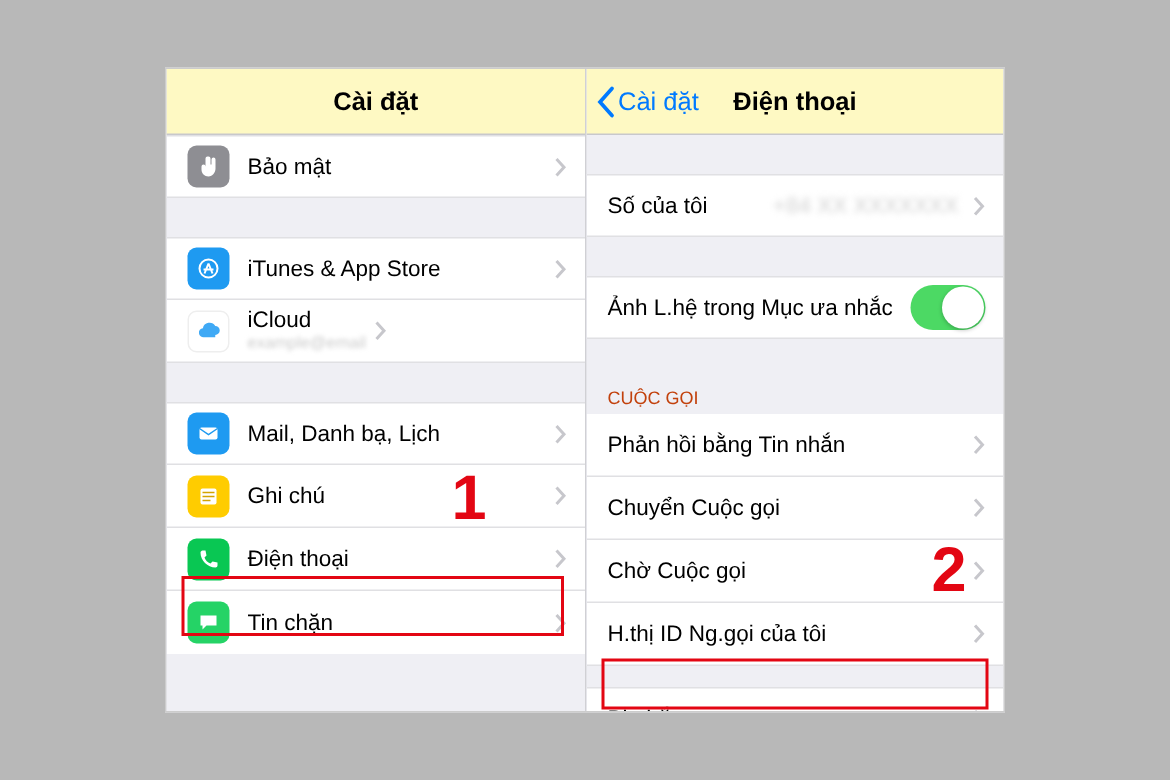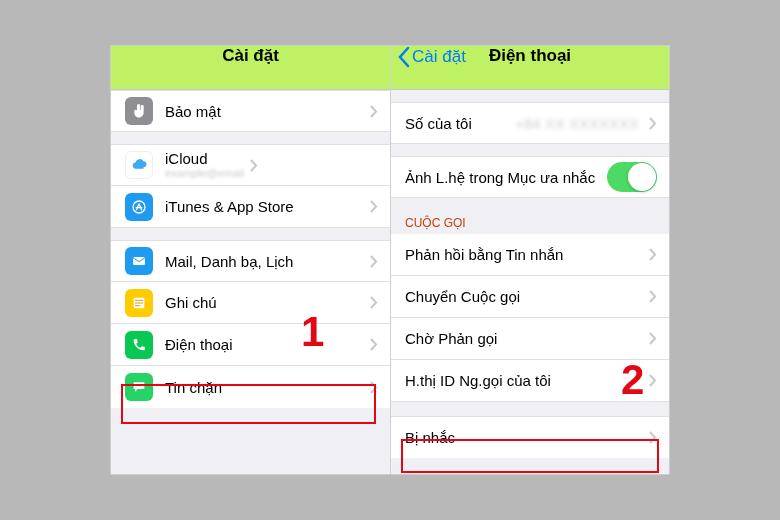--- a/index.html
+++ b/index.html
@@ -21,41 +21,41 @@
   .panel {
     width: 50%;
     height: 100%;
     overflow: hidden;
     position: relative;
     display: flex; flex-direction: column;
   }
   .panel + .panel { border-left: 1px solid #d0d0d4; }
   .navbar {
     height: 44px;
-    background: #bef264;
+    background: #fef9c3;
     border-bottom: 1px solid #c8c8cc;
-    display: flex; align-items: flex-start; justify-content: center;
+    display: flex; align-items: center; justify-content: center;
     position: relative;
     flex-shrink: 0;
   }
   .navbar .title {
     font-size: 17px; font-weight: 600; color: #000;
   }
   .navbar .back {
     position: absolute; left: 6px;
     display: flex; align-items: center;
     color: #007aff; font-size: 17px;
     cursor: pointer;
   }
   .navbar .back svg { width: 13px; height: 22px; margin-right: 2px; }
   .content {
     flex: 1; overflow-y: hidden;
     background: #efeff4;
   }
-  .group { margin-top: 12px; }
+  .group { margin-top: 26px; }
   .group.first { margin-top: 0; }
   .group-header {
     font-size: 12px; color: #c2410c;
     padding: 6px 14px 4px;
     text-transform: uppercase;
   }
   .row {
     background: #fff;
     min-height: 42px;
     display: flex; align-items: center;
@@ -153,43 +153,43 @@
           <span class="chevron">
               <svg viewBox="0 0 8 13">
                 <path d="M1 1l5 5.5L1 12" stroke="#c7c7cc" stroke-width="2" fill="none"></path>
               </svg>
             </span>
         </div>
       </div>
 
       <div class="group">
         <div class="row">
-          <div class="icon ic-cloud">
-            <svg viewBox="0 0 24 24" width="18" height="18" fill="#3fa9f5">
-                <path d="M18 15a4 4 0 000-8 6 6 0 00-11 2 4 4 0 001 8h10z"></path>
-              </svg>
-          </div>
-          <div class="stack">
-             <span class="label">iCloud</span>
-             <span class="subdetail">example@email</span>
-          </div>
-          <span class="chevron">
-              <svg viewBox="0 0 8 13">
-                <path d="M1 1l5 5.5L1 12" stroke="#c7c7cc" stroke-width="2" fill="none"></path>
-              </svg>
-            </span>
-        </div>
-        <div class="row">
           <div class="icon ic-appstore">
             <svg viewBox="0 0 24 24" width="16" height="16" fill="none" stroke="#fff" stroke-width="2">
                 <circle cx="12" cy="12" r="9"></circle>
                 <path d="M12 7l4 10M12 7l-4 10M7 13h10"></path>
               </svg>
           </div>
           <span class="label">iTunes &amp; App Store</span>
+          <span class="chevron">
+              <svg viewBox="0 0 8 13">
+                <path d="M1 1l5 5.5L1 12" stroke="#c7c7cc" stroke-width="2" fill="none"></path>
+              </svg>
+            </span>
+        </div>
+        <div class="row">
+          <div class="icon ic-cloud">
+            <svg viewBox="0 0 24 24" width="18" height="18" fill="#3fa9f5">
+                <path d="M18 15a4 4 0 000-8 6 6 0 00-11 2 4 4 0 001 8h10z"></path>
+              </svg>
+          </div>
+          <div class="stack">
+             <span class="label">iCloud</span>
+             <span class="subdetail">example@email</span>
+          </div>
           <span class="chevron">
               <svg viewBox="0 0 8 13">
                 <path d="M1 1l5 5.5L1 12" stroke="#c7c7cc" stroke-width="2" fill="none"></path>
               </svg>
             </span>
         </div>
       </div>
 
       <div class="group">
         <div class="row">
@@ -294,21 +294,21 @@
         </div>
         <div class="row">
           <span class="label">Chuyển Cuộc gọi</span>
           <span class="chevron">
               <svg viewBox="0 0 8 13">
                 <path d="M1 1l5 5.5L1 12" stroke="#c7c7cc" stroke-width="2" fill="none"></path>
               </svg>
             </span>
         </div>
         <div class="row">
-          <span class="label">Chờ Phản gọi</span>
+          <span class="label">Chờ Cuộc gọi</span>
           <span class="chevron">
               <svg viewBox="0 0 8 13">
                 <path d="M1 1l5 5.5L1 12" stroke="#c7c7cc" stroke-width="2" fill="none"></path>
               </svg>
             </span>
         </div>
         <div class="row">
           <span class="label">H.thị ID Ng.gọi của tôi</span>
           <span class="chevron">
               <svg viewBox="0 0 8 13">

